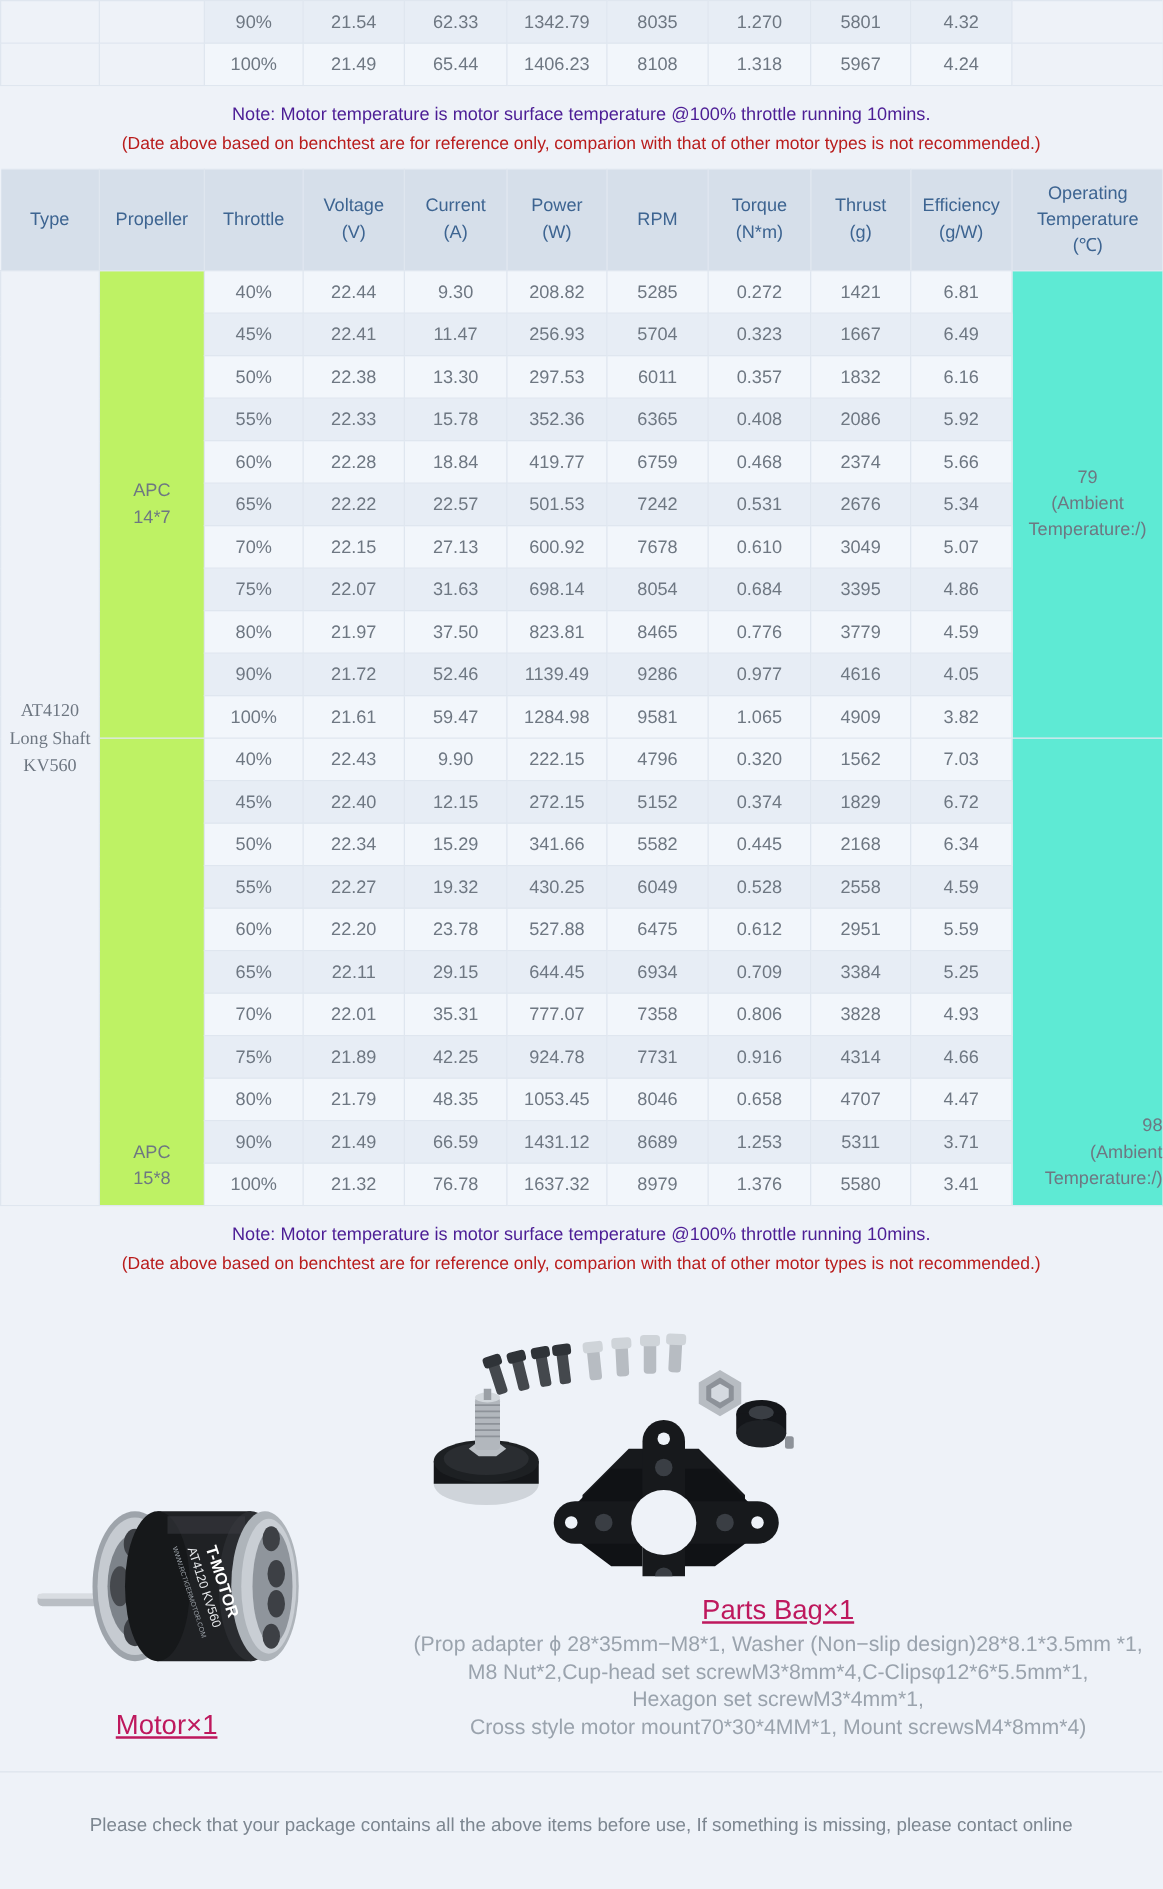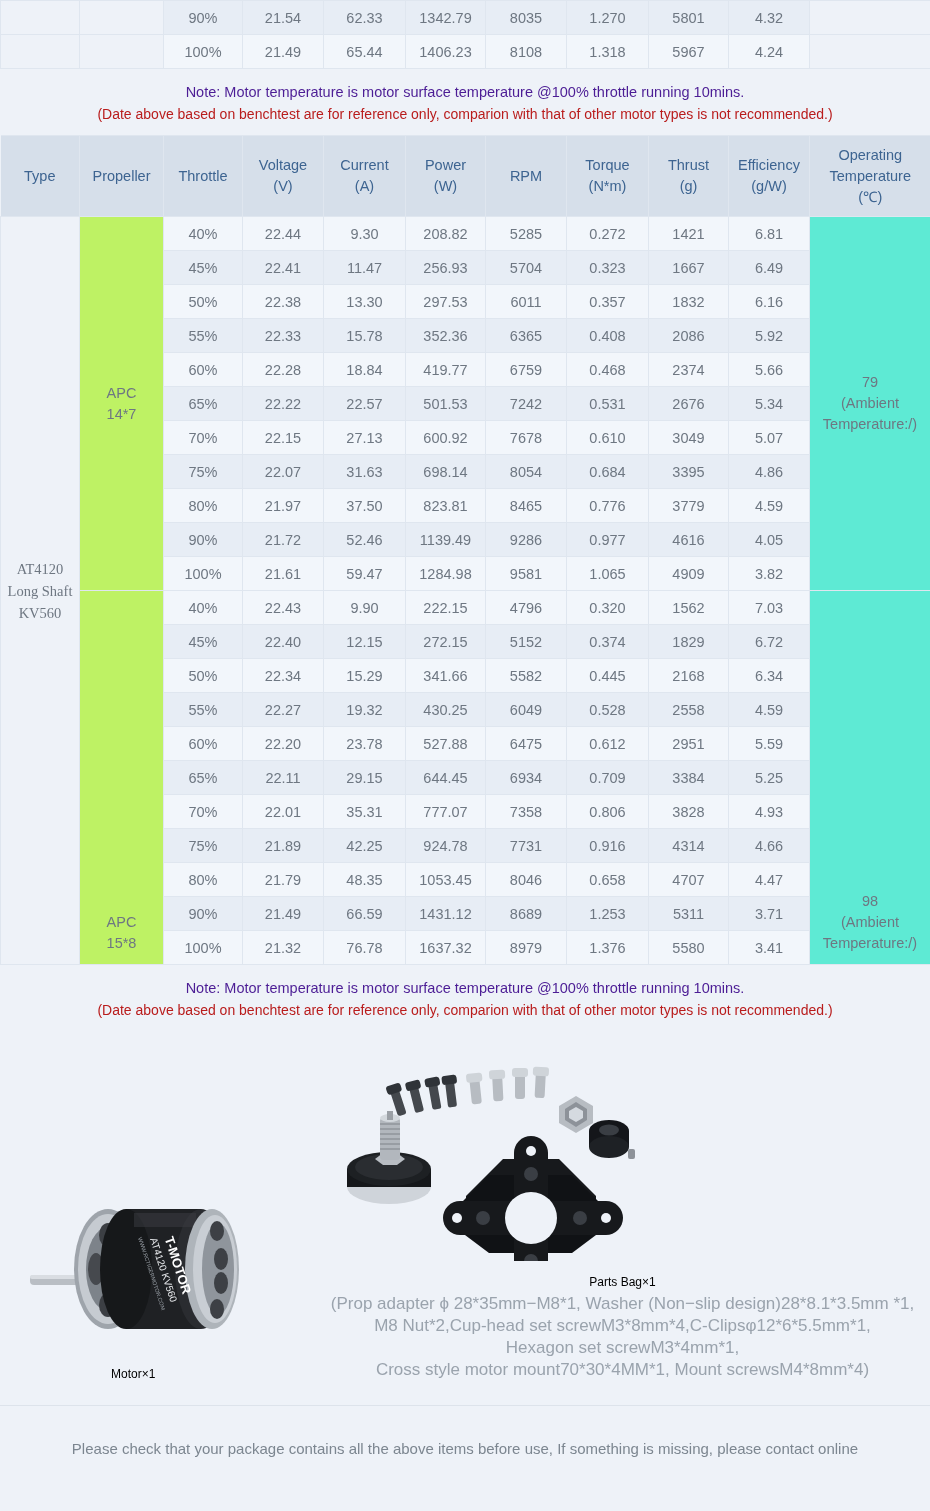--- a/index.html
+++ b/index.html
@@ -81,21 +81,21 @@
   }
   td.vmerge-prop{
     background:#bef264;color:#7a828c;font-size:14.5px;line-height:21px;
     vertical-align:top;padding-top:10px;
   }
   td.vmerge-prop.bottomalign{vertical-align:bottom;padding-top:0;padding-bottom:10px;}
   td.vmerge-temp{
     background:#5eead4;color:#5c6672;font-size:14px;line-height:21px;
     vertical-align:top;padding-top:10px;border-right:none;
   }
-  td.vmerge-temp.bottomalign{vertical-align:bottom;padding-top:12px;padding-bottom:10px;}
+  td.vmerge-temp.bottomalign{vertical-align:bottom;padding-top:12px;padding-bottom:10px;text-align:right;}
   td.vmerge-type{border-left:none;}
 
   
   .contents-banner{
     background:#2d6298;
     height:56px;
     display:flex;align-items:center;justify-content:center;
     color:#ffffff;font-size:21px;letter-spacing:.5px;
   }
 
@@ -104,21 +104,21 @@
     background:#eef2f8;
     padding-top:30px;
     position:relative;
   }
   .items{
     display:flex;justify-content:center;align-items:flex-end;
     gap:80px;
   }
   .item{ text-align:center; }
   .item .cap{
-    font-size:12px;color:#000000;margin-top:14px;
+    font-size:22px;color:#be185d;margin-top:14px;text-decoration:underline;
   }
   .imgbox{position:relative;}
 
   
   .motor-svg{display:block;}
   .parts-svg{display:block;}
 
   .parts-desc{
     text-align:center;
     color:#9aa3ad;

